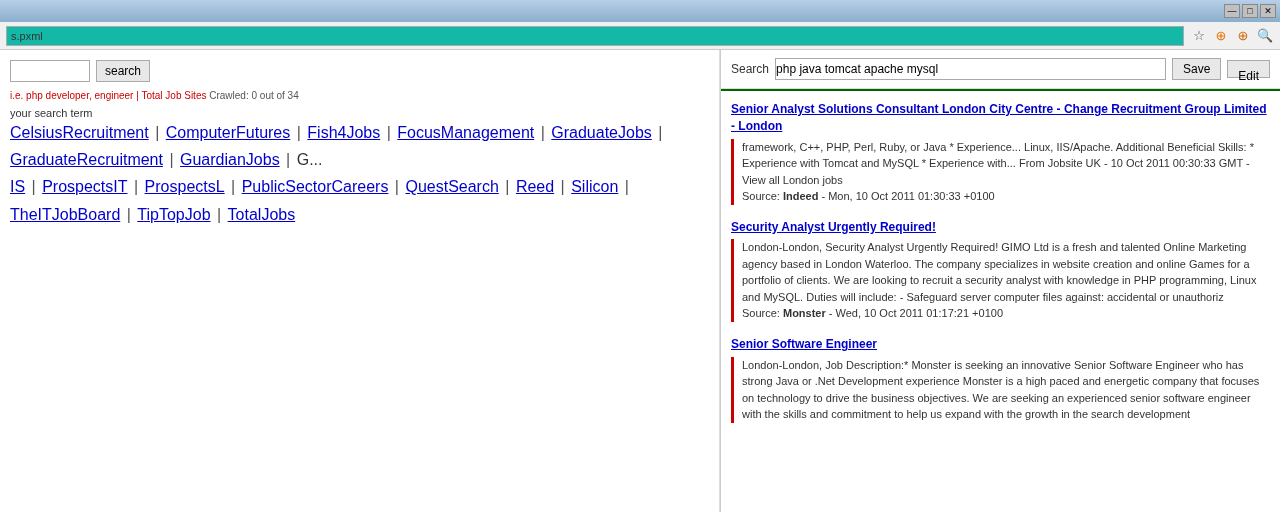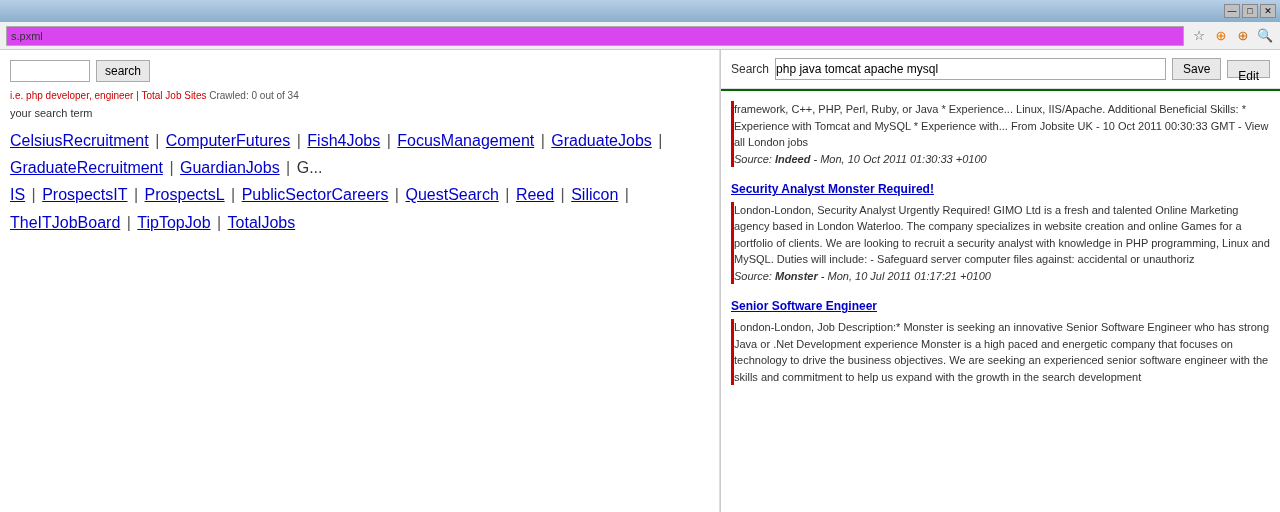--- a/index.html
+++ b/index.html
@@ -28,21 +28,21 @@
     .address-bar {
       background: #f0f0f0;
       height: 28px;
       display: flex;
       align-items: center;
       padding: 0 6px;
       border-bottom: 1px solid #ccc;
     }
     .address-bar-url {
       flex: 1;
-      background: #d946ef;
+      background: #14b8a6;
       border: 1px solid #aaa;
       height: 20px;
       font-size: 11px;
       padding: 0 4px;
       color: #333;
     }
     .address-bar-icons {
       display: flex; align-items: center; gap: 4px; margin-left: 6px;
     }
     .addr-icon {
@@ -91,21 +91,20 @@
     .hint-text {
       font-size: 10px;
       color: #c00;
       margin-bottom: 6px;
     }
     .hint-text span.gray { color: #555; }
 
     .your-search {
       font-size: 11px;
       color: #333;
-      margin-bottom: 8px;
     }
 
     .job-sites {
       font-size: 16px;
       line-height: 1.7;
     }
     .job-sites a {
       color: #00c;
       text-decoration: underline;
       cursor: pointer;
@@ -182,31 +181,30 @@
       color: #00c;
       font-weight: bold;
       text-decoration: underline;
       cursor: pointer;
       margin-bottom: 4px;
       line-height: 1.4;
     }
 
     .job-body {
       border-left: 3px solid #c00;
-      padding-left: 0;
+      padding-left: 8px;
       font-size: 11px;
       color: #333;
       line-height: 1.5;
     }
 
     .job-source {
       font-size: 11px;
       color: #333;
       margin-top: 14px;
-      font-style: italic;
     }
     .job-source strong { font-weight: bold; }
 
     .green-line {
       height: 2px;
       background: #006600;
       margin: 0 0 4px 0;
     }
   </style>
 </head>
@@ -259,33 +257,34 @@
       <input class="right-search-input" type="text" value="php java tomcat apache mysql" style="">
       <button class="right-save-btn">Save</button>
       <button class="right-edit-btn">Edit</button>
     </div>
 
     <div class="green-line"></div>
 
     <div class="job-list">
 
       <div class="job-item">
+        <div class="job-title">Senior Analyst Solutions Consultant London City Centre - Change Recruitment Group Limited - London</div>
         <div class="job-body">
           <span>framework, C++, PHP, Perl, Ruby, or Java * Experience... Linux, IIS/Apache. Additional Beneficial Skills: * Experience with Tomcat and MySQL * Experience with... From Jobsite UK - 10 Oct 2011 00:30:33 GMT - View all London jobs</span>
           <br>
           <span class="job-source">Source: <strong>Indeed</strong> - <span>Mon, 10 Oct 2011 01:30:33 +0100</span></span>
         </div>
       </div>
 
       <div class="job-item">
-        <div class="job-title">Security Analyst Monster Required!</div>
+        <div class="job-title">Security Analyst Urgently Required!</div>
         <div class="job-body">
           <span>London-London, Security Analyst Urgently Required! GIMO Ltd is a fresh and talented Online Marketing agency based in London Waterloo. The company specializes in website creation and online Games for a portfolio of clients. We are looking to recruit a security analyst with knowledge in PHP programming, Linux and MySQL. Duties will include: - Safeguard server computer files against: accidental or unauthoriz</span>
           <br>
-          <span class="job-source">Source: <strong>Monster</strong> - <span>Mon, 10 Jul 2011 01:17:21 +0100</span></span>
+          <span class="job-source">Source: <strong>Monster</strong> - <span>Wed, 10 Oct 2011 01:17:21 +0100</span></span>
         </div>
       </div>
 
       <div class="job-item">
         <div class="job-title">Senior Software Engineer</div>
         <div class="job-body">
           <span>London-London, Job Description:* Monster is seeking an innovative Senior Software Engineer who has strong Java or .Net Development experience Monster is a high paced and energetic company that focuses on technology to drive the business objectives. We are seeking an experienced senior software engineer with the skills and commitment to help us expand with the growth in the search development</span>
         </div>
       </div>
 

